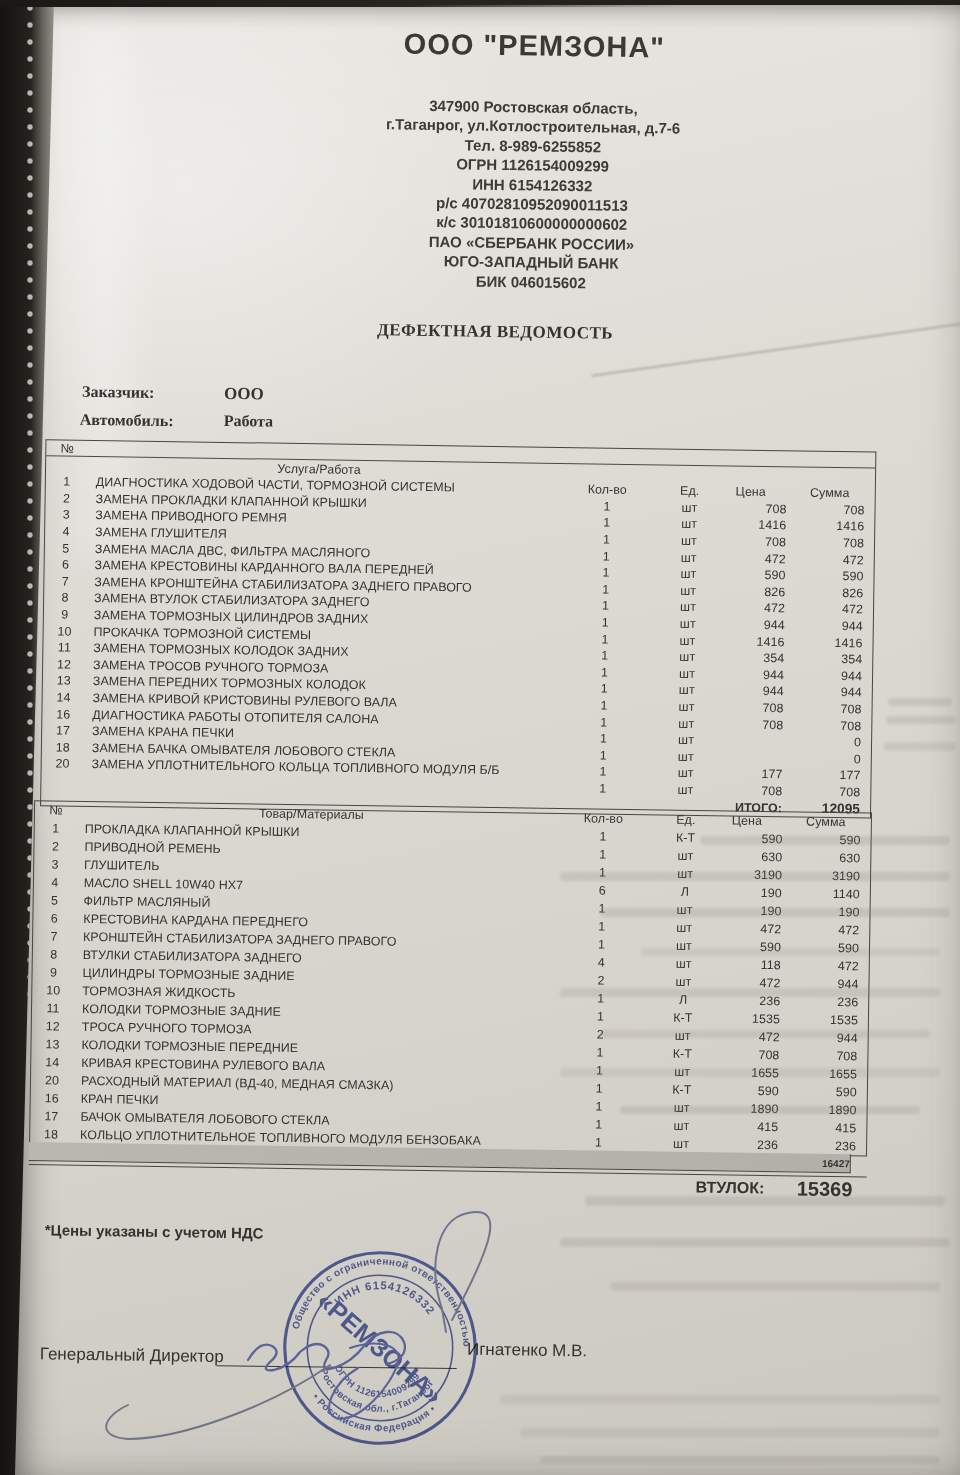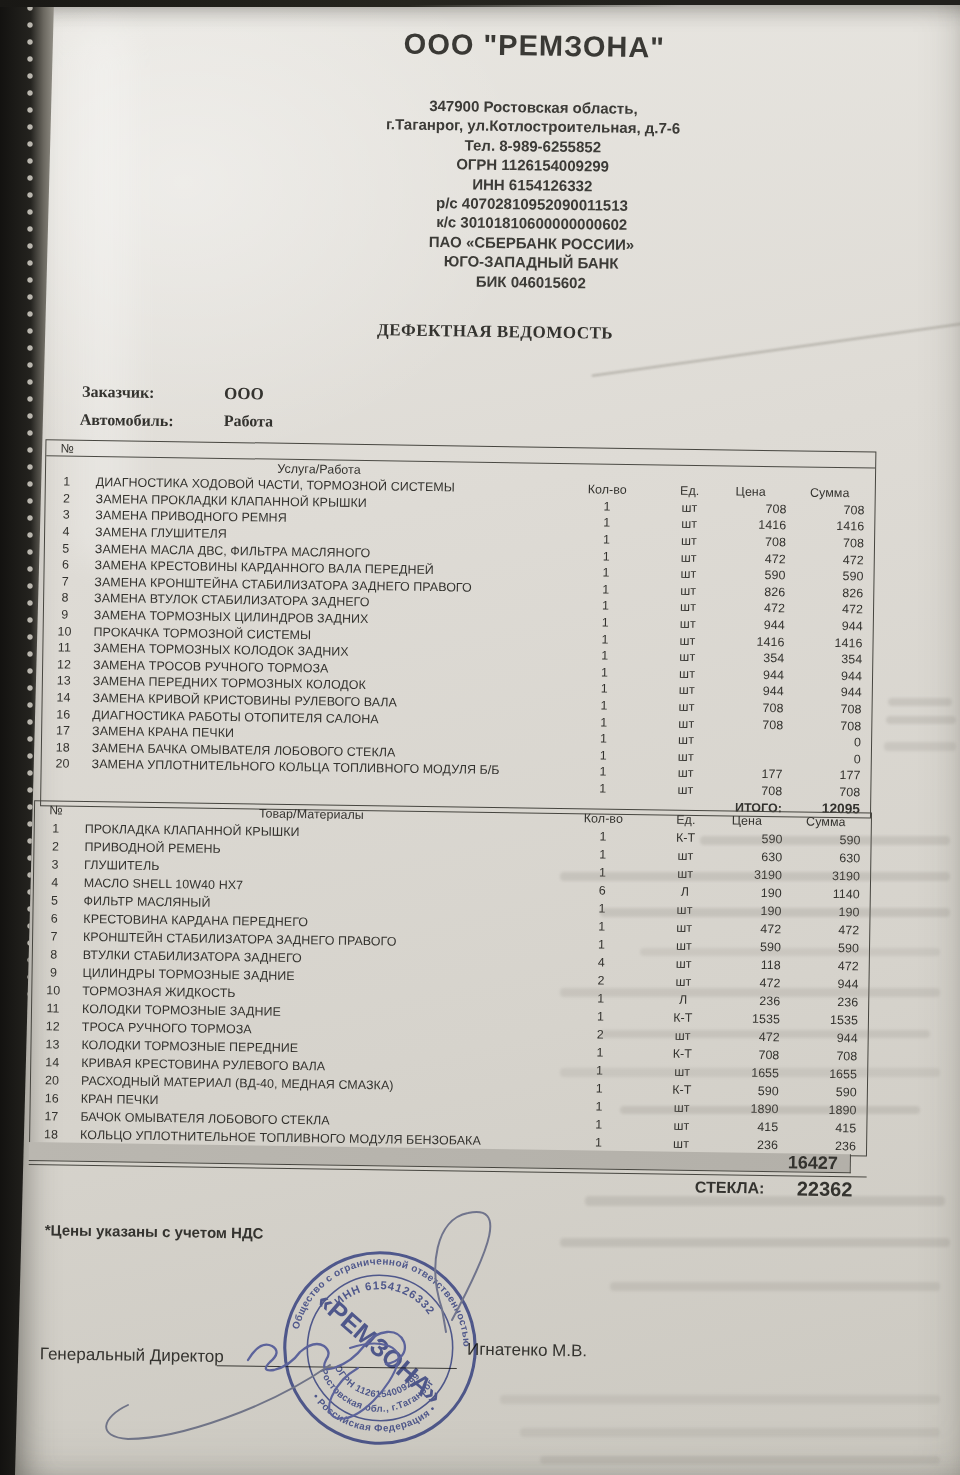--- a/index.html
+++ b/index.html
@@ -47,21 +47,21 @@
   .c-price{text-align:right;padding-right:8px;} .c-sum{text-align:right;padding-right:10px;}
   .hdr-center{text-align:center;padding-left:0;}
   .numhead-row{height:15px !important;border-bottom:1.1px solid #4a4943;}
   .namehead-row{height:17px !important;}
   .total-row .tc{font-weight:bold;}
   .total-row .c-sum{font-size:13.6px;}
   .mat-total-bar{position:absolute;left:46px;top:1142px;width:822px;height:19px;
         background:linear-gradient(90deg,#bab7b0,#b3b0a9);
         border-right:1.4px solid #46453f;border-bottom:1.4px solid #46453f;box-sizing:border-box;
         display:flex;align-items:center;justify-content:flex-end;}
-  .mat-total-bar span{font-weight:bold;font-size:18px;padding-right:12px;}
+  .mat-total-bar span{font-weight:bold;font-size:10px;}
   .sep-line{position:absolute;left:46px;top:1164px;width:838px;height:0;border-top:1.5px solid #46453f;}
   .grand{position:absolute;left:46px;top:1166px;width:824px;text-align:right;}
   .grand .g-label{font-size:16px;font-weight:bold;vertical-align:middle;}
   .grand .g-value{font-size:20px;font-weight:bold;margin-left:28px;vertical-align:middle;}
   .footnote{position:absolute;left:63px;top:1221px;font-size:15px;font-weight:bold;}
   .director{position:absolute;left:60px;top:1344px;font-size:17px;}
   .sig-line{position:absolute;left:237px;top:1362px;width:240px;border-top:1.6px solid #3a3935;
             transform:rotate(-.2deg);}
   .sig-name{position:absolute;left:487px;top:1333px;font-size:17px;}
   
@@ -436,22 +436,22 @@
             <span class="tc c-price">236</span>
             <span class="tc c-sum">236</span>
           </div>
         </div>
     </div>
     <div class="mat-total-bar">
       <span>16427</span>
     </div>
     <div class="sep-line"></div>
     <div class="grand">
-      <span class="g-label">СТЕКЛА:</span>
-      <span class="g-value">22362</span>
+      <span class="g-label">ВТУЛОК:</span>
+      <span class="g-value">15369</span>
     </div>
 
     <div class="footnote">*Цены указаны с учетом НДС</div>
     <div class="director">Генеральный Директор</div>
     <div class="sig-line"></div>
     <div class="sig-name">Игнатенко М.В.</div>
   </div>
 
   <svg class="stamp" viewBox="0 0 220 220">
     <g fill="none" stroke="#4a58a8">

